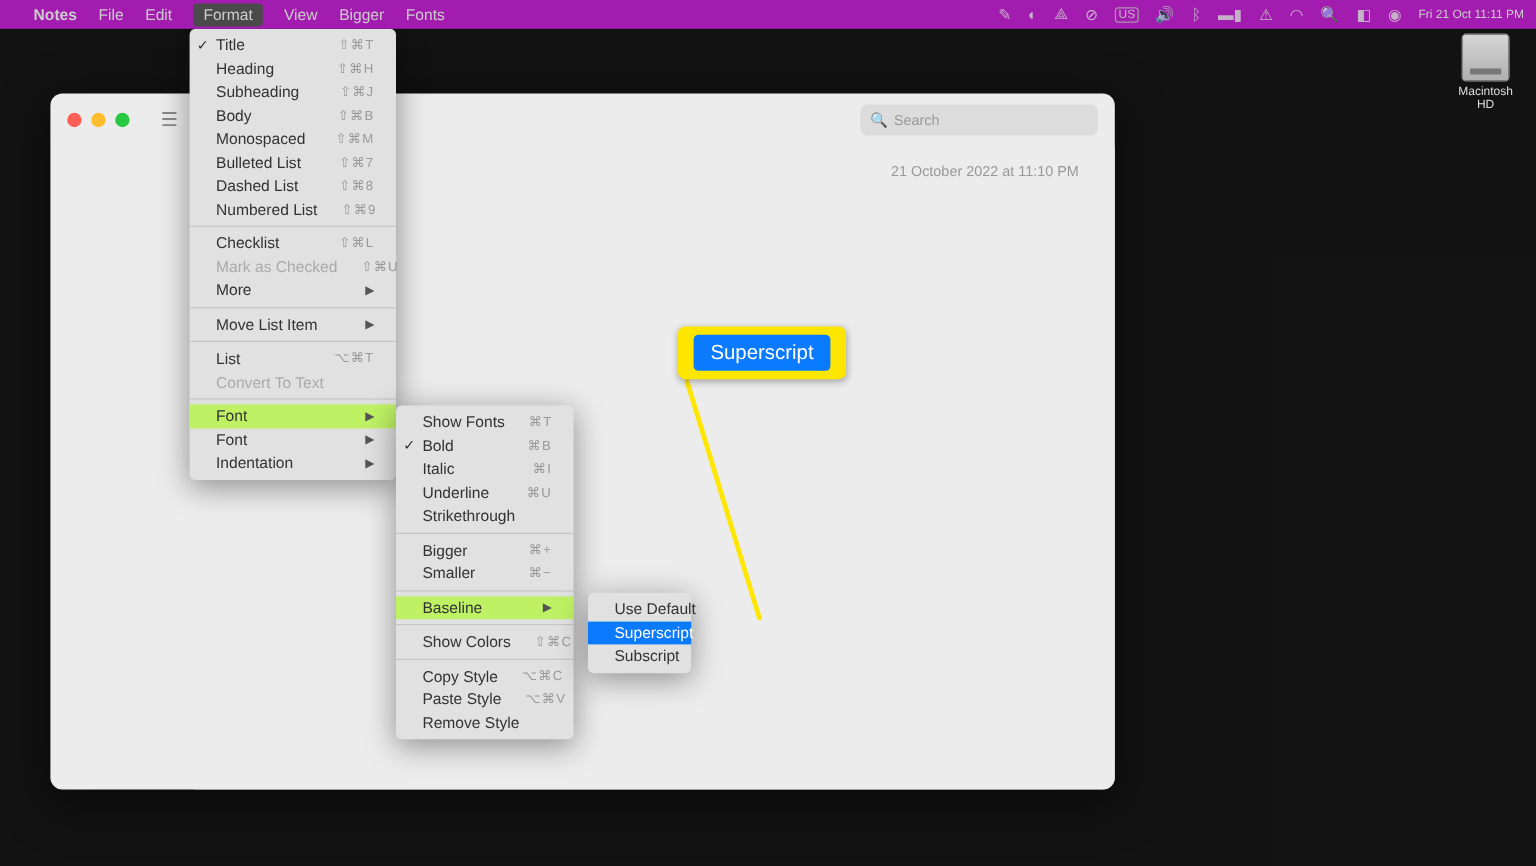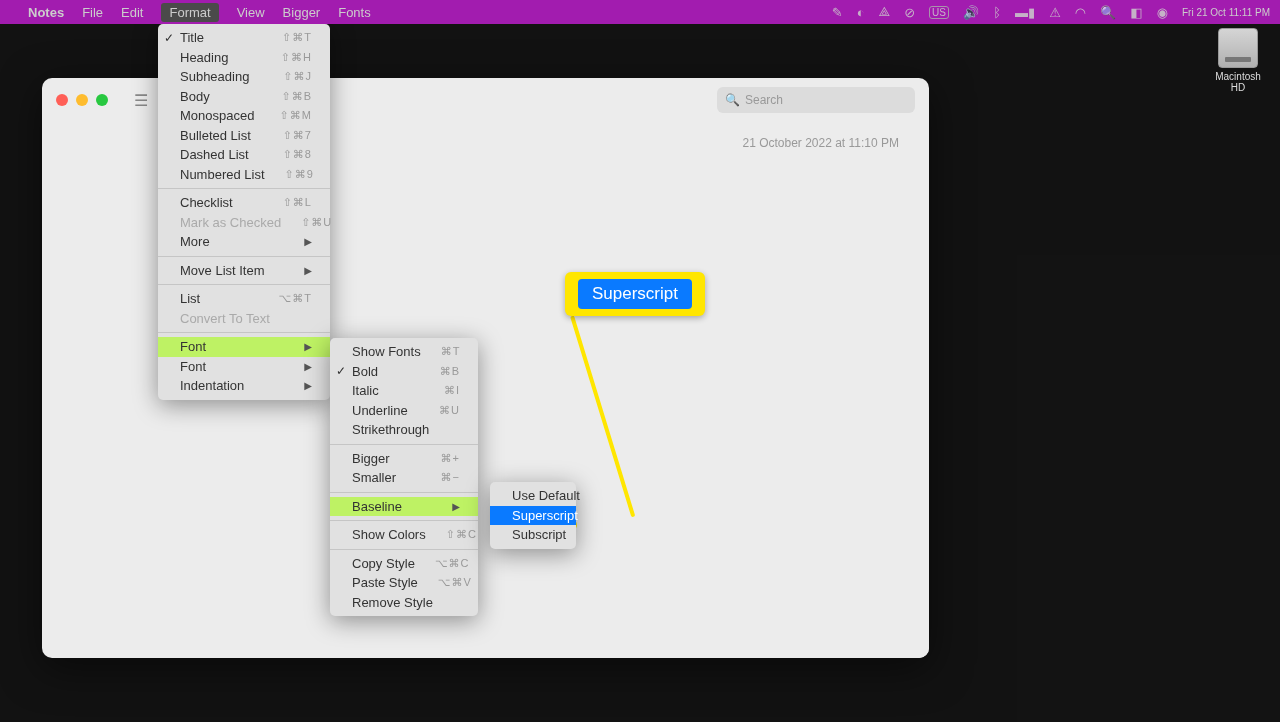--- a/index.html
+++ b/index.html
@@ -38,21 +38,21 @@
     .dropdown-item.highlighted { background: #bef264; }
     .dropdown-item.selected { background: #0a7aff; color: white; }
     .dropdown-check { position: absolute; left: 6px; font-size: 12px; }
     .dropdown-shortcut { margin-left: auto; color: #999; font-size: 11px; padding-left: 20px; letter-spacing: 1px; }
     .dropdown-arrow { margin-left: auto; color: #555; font-size: 10px; padding-left: 20px; }
     .dropdown-sep { height: 1px; background: #c5c5c5; margin: 4px 0; }
     .dropdown-item.disabled { color: #aaa; }
     
     #format-menu { left: 158px; top: 24px; width: 172px; }
     #font-menu { left: 330px; top: 338px; width: 148px; }
-    #baseline-menu { left: 490px; top: 482px; width: 86px; }
+    #baseline-menu { left: 490px; top: 494px; width: 86px; }
     
     .callout { position: absolute; left: 565px; top: 272px; width: 140px; height: 44px; background: #ffe600; border-radius: 6px; display: flex; align-items: center; justify-content: center; box-shadow: 0 2px 6px rgba(0,0,0,0.3); }
     .callout-inner { background: #0a7aff; color: white; font-size: 17px; padding: 5px 14px; border-radius: 4px; }
     .callout-line { position: absolute; left: 570px; top: 316px; width: 4px; height: 210px; background: #ffe600; transform-origin: top; transform: rotate(-17deg); border-radius: 2px; }
     .callout-dot { position: absolute; left: 565px; top: 519px; width: 12px; height: 12px; background: #ffe600; border-radius: 50%; }
     
     .desktop-icon { position: absolute; right: 14px; top: 28px; width: 56px; text-align: center; color: #ddd; font-size: 10px; }
     .hd-icon { width: 40px; height: 40px; background: linear-gradient(#d5d5d5,#b0b0b0); border-radius: 4px; margin: 0 auto 3px; border: 1px solid #999; position: relative; }
     .hd-icon::after { content: ""; position: absolute; bottom: 5px; left: 6px; right: 6px; height: 5px; background: #777; border-radius: 1px; }
     

